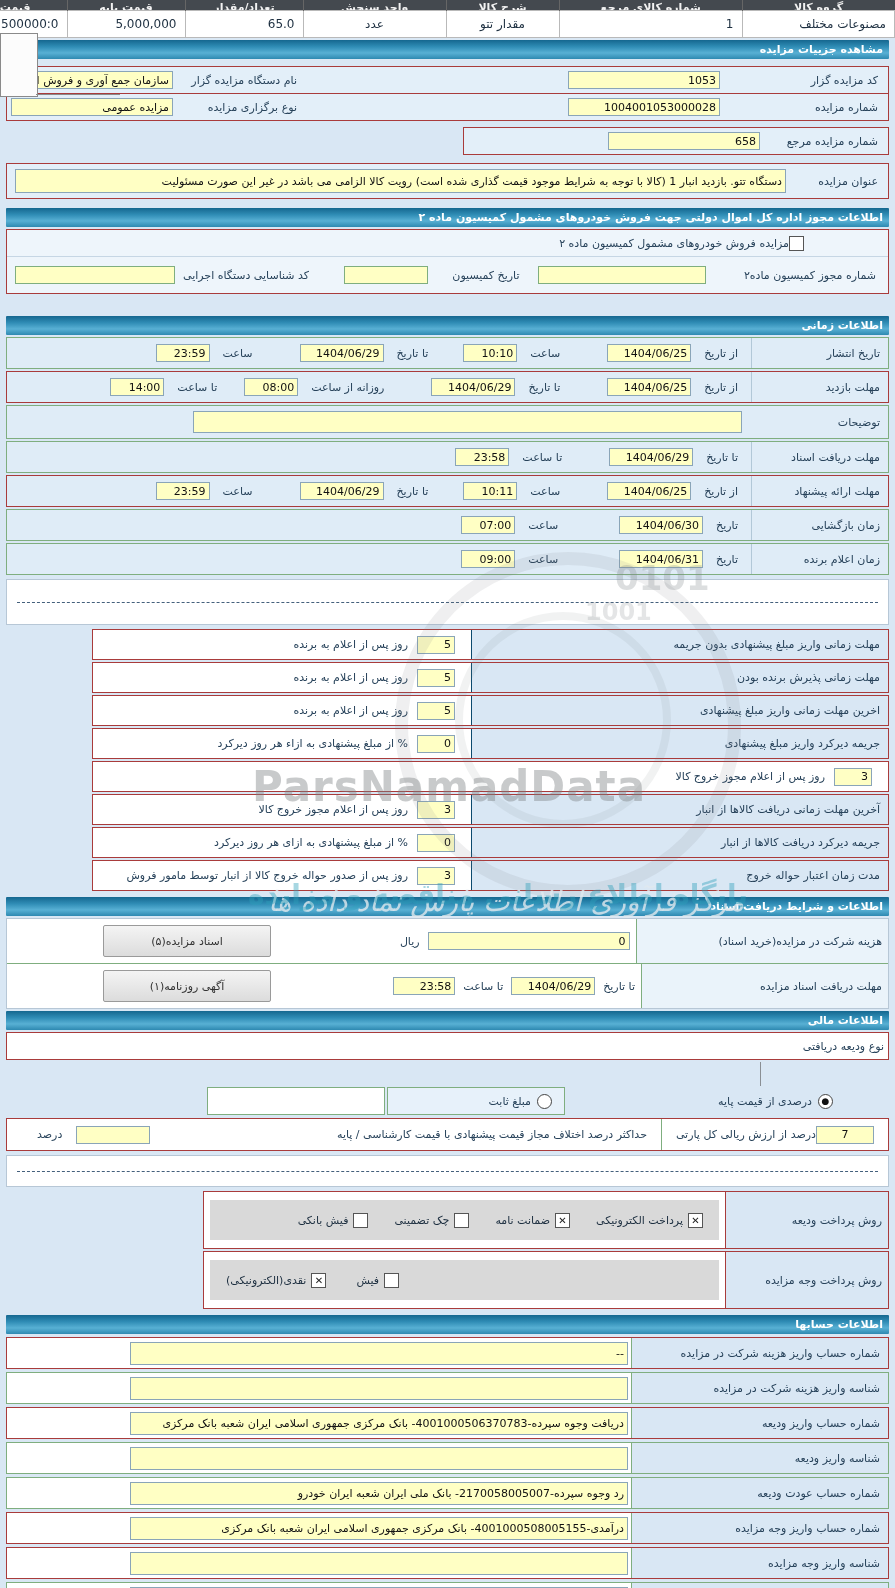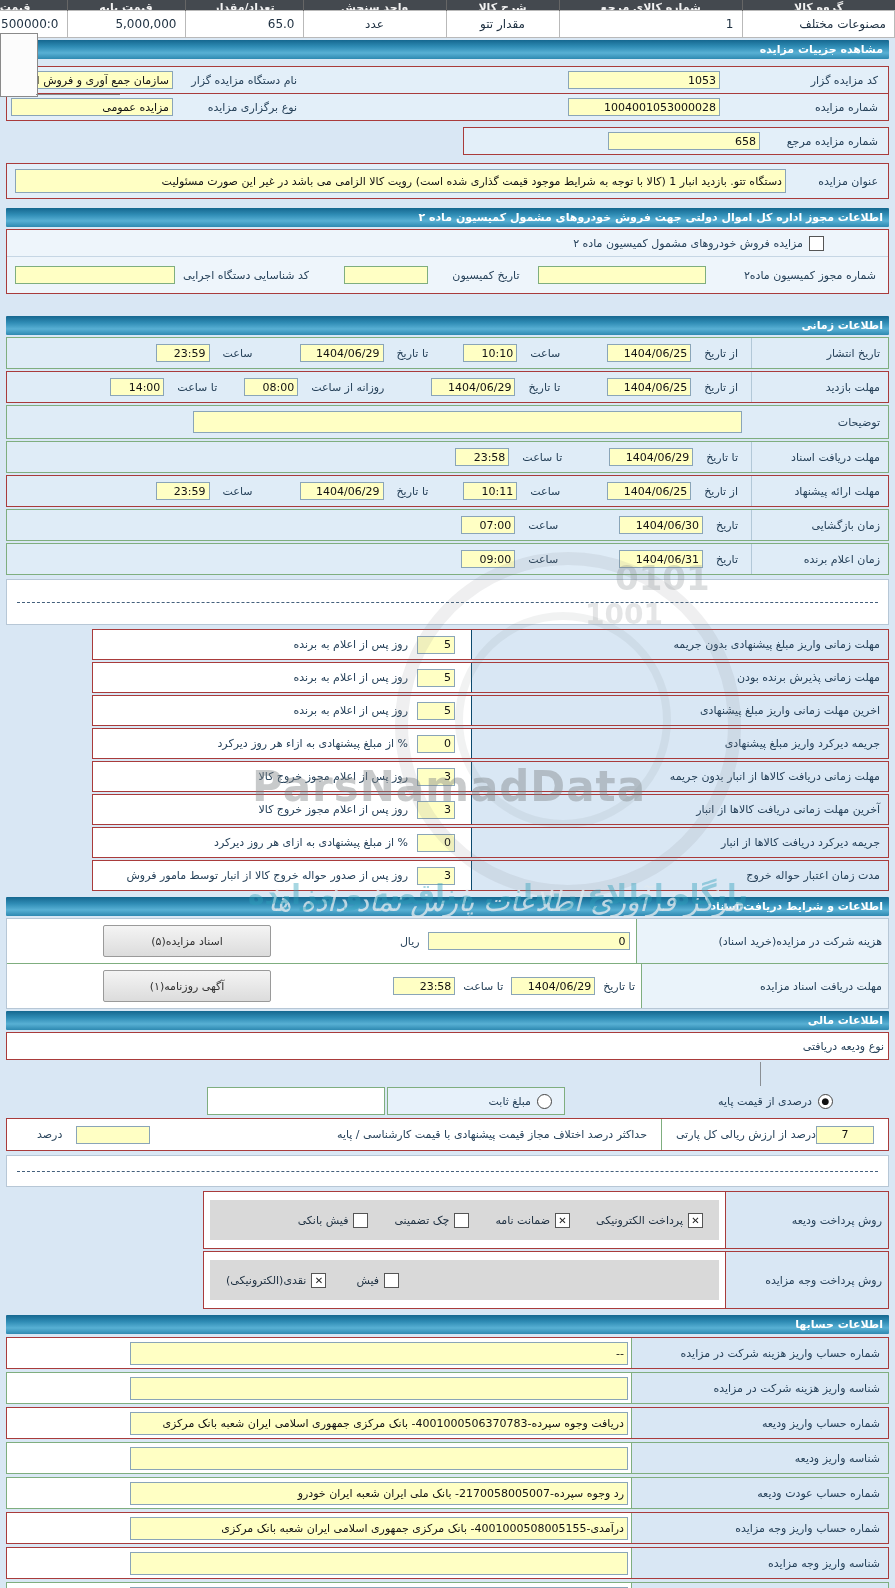--- a/index.html
+++ b/index.html
@@ -39,21 +39,21 @@
   .din{width:152px}
   .din2{width:162px;margin-left:4px}
   .ref-row{width:424px;margin:6px 0 0 auto;display:flex;align-items:center;height:26px;background:#e3eff9}
   .ref-row .dlabel{width:118px;padding-right:10px}
   .title-row{margin-top:8px;display:flex;align-items:center;height:34px;background:#e3eff9;padding:0 4px}
   .title-row .dlabel{width:92px;padding-right:6px}
   .title-row input{flex:1;height:24px;margin-left:4px}
 
   
   .com-box{margin:0 6px;background:#eef5fb}
-  .com-chk{display:flex;align-items:center;height:26px;padding-right:64px;gap:6px}
+  .com-chk{display:flex;align-items:center;height:26px;padding-right:84px;}
   .com-fields{display:flex;align-items:center;height:36px;border-top:1px solid #c6d6e4;gap:8px;padding:0 4px}
   .com-fields .l1{width:158px;text-align:left;padding-left:4px}
   .com-fields .l2{width:84px;text-align:right}
   .com-fields .l3{width:142px;text-align:left}
 
   
   .trow{display:flex;align-items:center;height:30px;margin:2px 6px;background:#dfecf7}
   .trow .tl{width:128px;padding-right:8px;border-left:1px solid #b2c8d8;align-self:stretch;display:flex;align-items:center}
   .ts{flex:0 0 auto;padding:0 13px;color:#27425a;white-space:nowrap}
   .tcell{flex:0 0 auto;display:flex;padding-left:34px}
@@ -107,21 +107,21 @@
   .acc-cell{flex:1;background:#fff;display:flex;align-items:center;padding-right:3px}
   .acc-cell input{width:498px;height:23px}
 
   
   .overlay-box{position:absolute;left:0;top:33px;width:36px;height:62px;background:#fcfcfc;border:1px solid #8a8a8a;z-index:6}
   .overlay-tail{position:absolute;left:36px;top:94px;width:84px;height:1px;background:#8a8a8a;z-index:6}
   .wm{position:absolute;pointer-events:none;z-index:5;white-space:nowrap}
   .wm-circle{left:395px;top:552px;width:320px;height:320px;border:13px solid rgba(120,125,130,.12);border-radius:50%}
   .wm-circle2{left:455px;top:612px;width:200px;height:200px;border:8px solid rgba(120,125,130,.10);border-radius:50%}
   .wm-digits1{left:615px;top:558px;font-size:34px;font-weight:bold;color:rgba(130,135,140,.28)}
-  .wm-digits2{left:585px;top:598px;font-size:28px;font-weight:bold;color:rgba(130,135,140,.22)}
+  .wm-digits2{left:585px;top:598px;font-size:24px;font-weight:bold;color:rgba(130,135,140,.22)}
   .wm-brand{left:252px;top:762px;font-size:42px;font-weight:bold;color:rgba(125,128,132,.42);letter-spacing:1px}
   .wm-script{left:268px;top:885px;font-size:28px;font-style:italic;color:rgba(225,232,238,.8)}
   .wm-tagline{left:248px;top:878px;font-size:28px;font-weight:bold;color:rgba(45,160,185,.42)}
   .wm-phone{left:300px;top:922px;font-size:30px;font-weight:bold;color:rgba(45,160,185,.38)}
 </style>
 </head>
 <body>
 
 <div class="page">
 
@@ -341,21 +341,20 @@
       </div>
   </div>
   <div class="pen-row box-red">
     <div class="pen-label">جریمه دیرکرد واریز مبلغ پیشنهادی</div>
     <div class="pen-white">
         <input class="yin w-small" value="0" style="">
         <span class="lbl">% از مبلغ پیشنهادی به ازاء هر روز دیرکرد</span>
       </div>
   </div>
   <div class="pen-row box-red">
-    <div class="pen-label">مهلت زمانی دریافت کالاها از انبار بدون جریمه</div>
     <div class="pen-white">
         <input class="yin w-small" value="3" style="">
         <span class="lbl">روز پس از اعلام مجوز خروج کالا</span>
       </div>
   </div>
   <div class="pen-row box-red">
     <div class="pen-label">آخرین مهلت زمانی دریافت کالاها از انبار</div>
     <div class="pen-white">
         <input class="yin w-small" value="3" style="">
         <span class="lbl">روز پس از اعلام مجوز خروج کالا</span>

